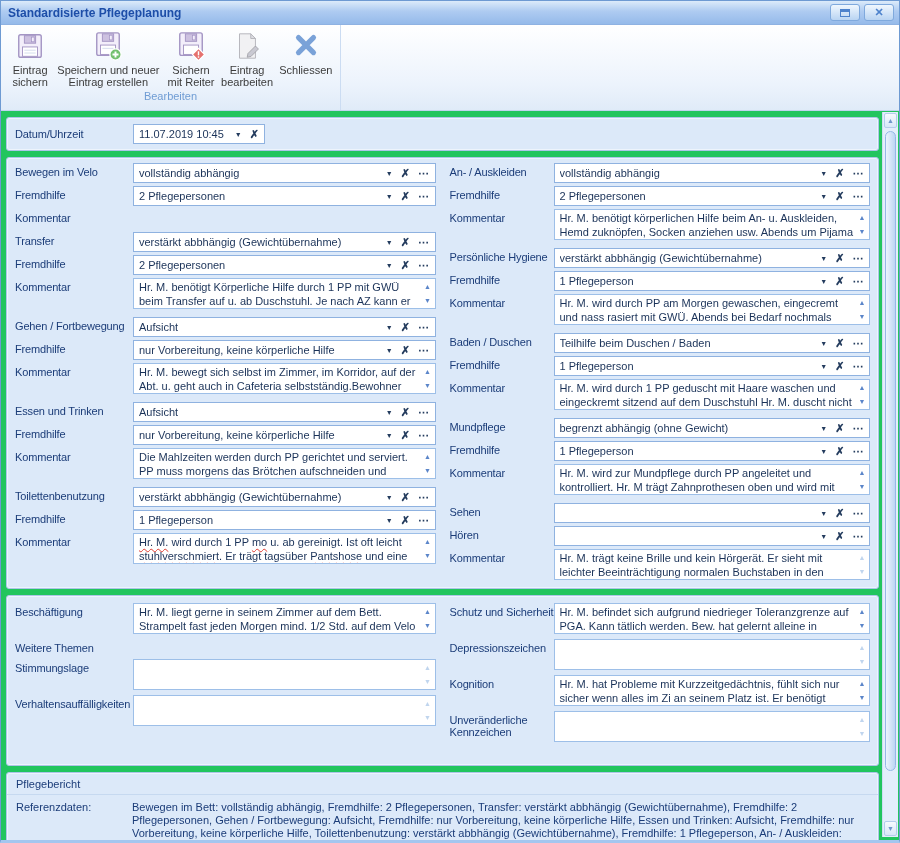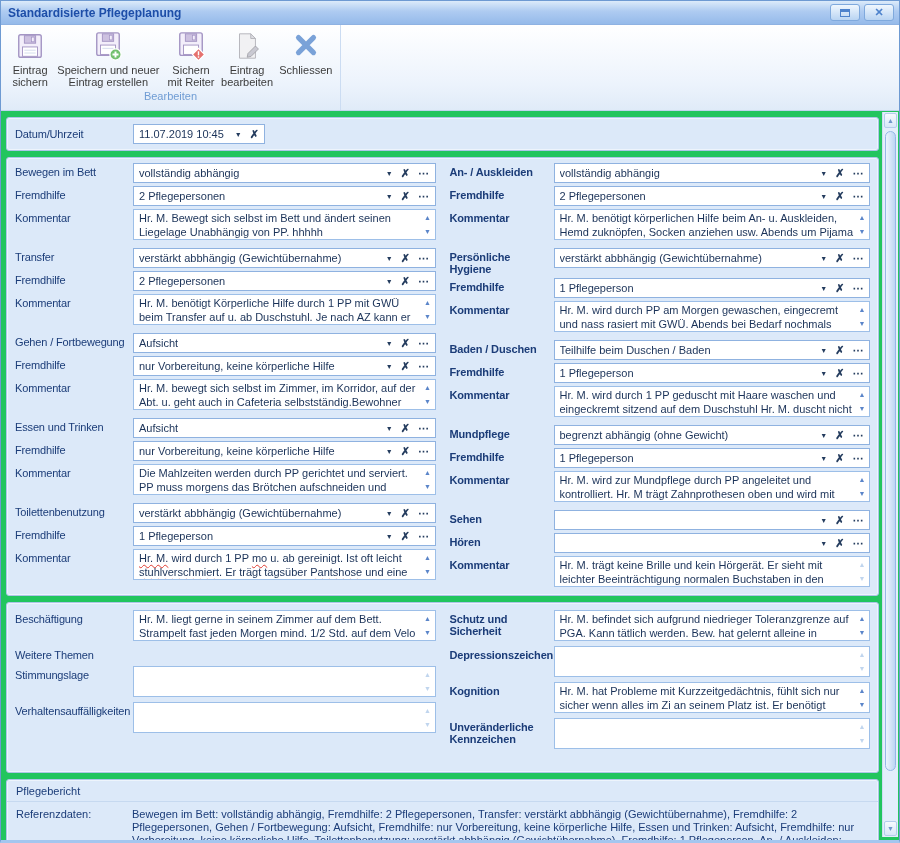--- a/index.html
+++ b/index.html
@@ -41,21 +41,21 @@
   }
   .tool-btn svg { margin-bottom: 3px; flex: none; }
   .w1{width:52px} .w2{width:124px} .w3{width:62px} .w4{width:64px} .w5{width:68px}
   
   .content { position:absolute; top:111px; left:1px; right:17px; bottom:0; padding:5px 3px 0 4px; }
   .panel {
     background:#dce9f9; border:1px solid #adc6e8; border-radius:3px;
     box-shadow: inset 0 0 0 1px #edf4fc; margin-bottom:6px; padding:5px 8px;
   }
   .flabel { width:118px; flex:none; font-size:11px; color:#1b3c78; padding-top:3px; letter-spacing:-0.15px; }
-  .colR .flabel { width:104px;font-weight:bold; }
+  .colR .flabel { width:104px; }
   
   .frow { display:flex; margin-bottom:3px; }
   .combo {
     flex:1; height:20px; background:#fff; border:1px solid #8fb2e0;
     display:flex; align-items:center; padding:0 5px; font-size:11px; color:#1a3258;
   }
   .cval { flex:1; white-space:nowrap; overflow:hidden; }
   .icn { flex:none; margin-left:8px; color:#243c5e; line-height:1; cursor:pointer; }
   .icn.arr { font-size:7px; }
   .icn.clr { font-weight:bold; font-size:11px; }
@@ -187,46 +187,39 @@
         <span class="icn arr">▼</span>
         <span class="icn clr">✗</span>
       </div>
     </div>
 
     <div class="panel main">
       <div class="col colL">
 
           <div class="group">
             <div class="frow">
-              <div class="flabel">Bewegen im Bett</div>
+              <div class="flabel">Bewegen im Velo</div>
               <div class="combo">
                 <span class="cval">vollständig abhängig</span>
                 <span class="icn arr">▼</span>
                 <span class="icn clr">✗</span>
                 <span class="icn more">⋯</span>
               </div>
             </div>
             <div class="frow">
               <div class="flabel">Fremdhilfe</div>
               <div class="combo">
                 <span class="cval">2 Pflegepersonen</span>
                 <span class="icn arr">▼</span>
                 <span class="icn clr">✗</span>
                 <span class="icn more">⋯</span>
               </div>
             </div>
             <div class="frow">
               <div class="flabel">Kommentar</div>
-              <div class="tbox">
-                <div>Hr. M. Bewegt sich selbst im Bett und ändert seinen Liegelage Unabhängig von PP. hhhhh</div>
-                <div class="tscroll">
-                  <span>▲</span>
-                  <span>▼</span>
-                </div>
-              </div>
             </div>
           </div>
 
           <div class="group">
             <div class="frow">
               <div class="flabel">Transfer</div>
               <div class="combo">
                 <span class="cval">verstärkt abbhängig (Gewichtübernahme)</span>
                 <span class="icn arr">▼</span>
                 <span class="icn clr">✗</span>

